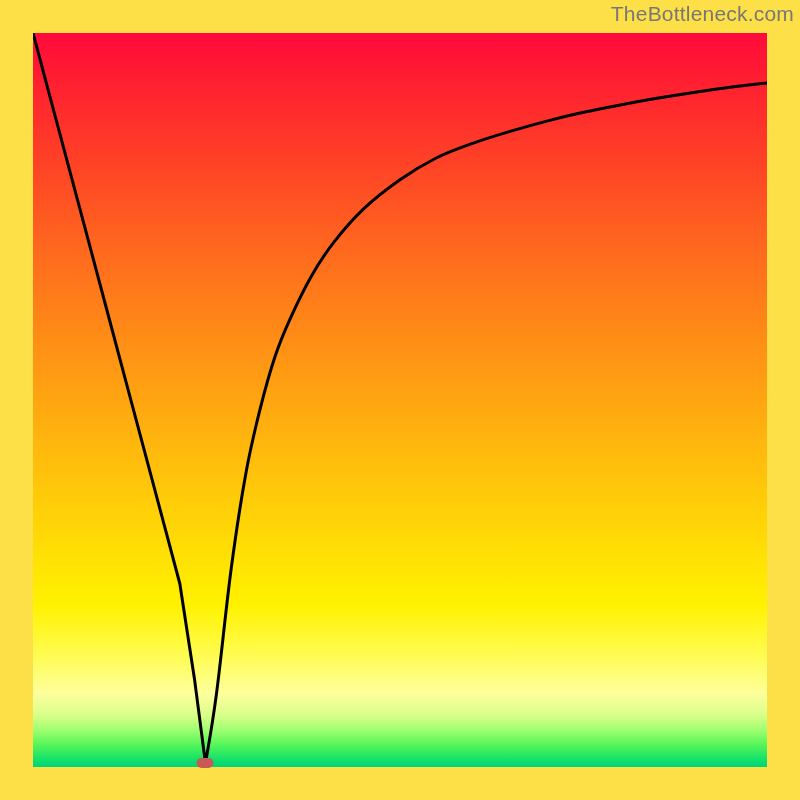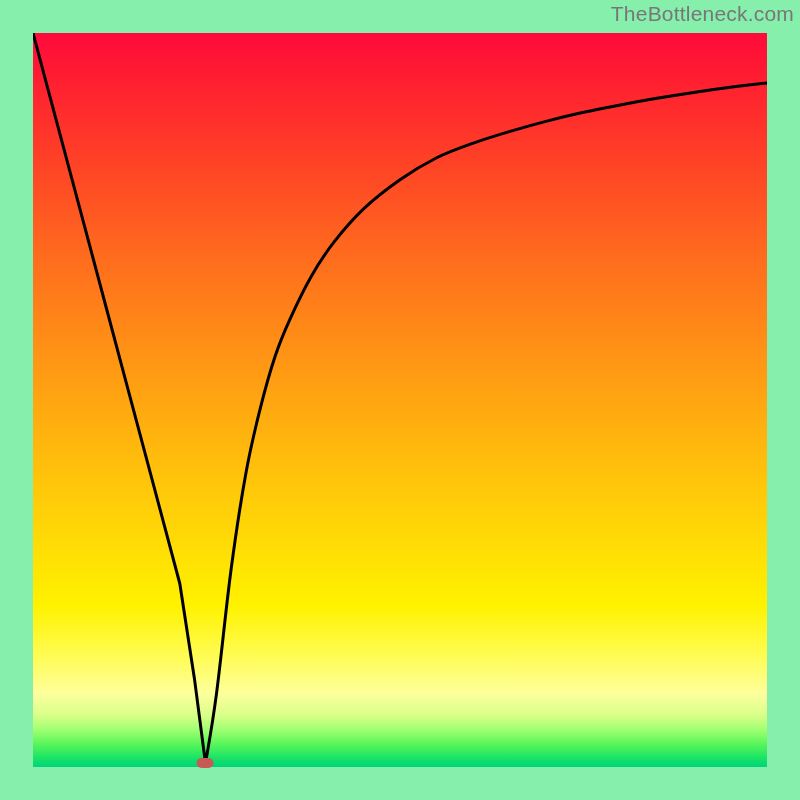--- a/index.html
+++ b/index.html
@@ -8,21 +8,21 @@
     width: 800px;
     height: 800px;
     background: #000;
     overflow: hidden;
     font-family: Arial, Helvetica, sans-serif;
   }
   .frame {
     position: relative;
     width: 800px;
     height: 800px;
-    background: #86efac;
+    background: #fde047;
   }
   .plot {
     position: absolute;
     left: 33px;
     top: 33px;
     width: 734px;
     height: 734px;
     
     background: linear-gradient(to bottom,
       #ff0a3c 0%,

